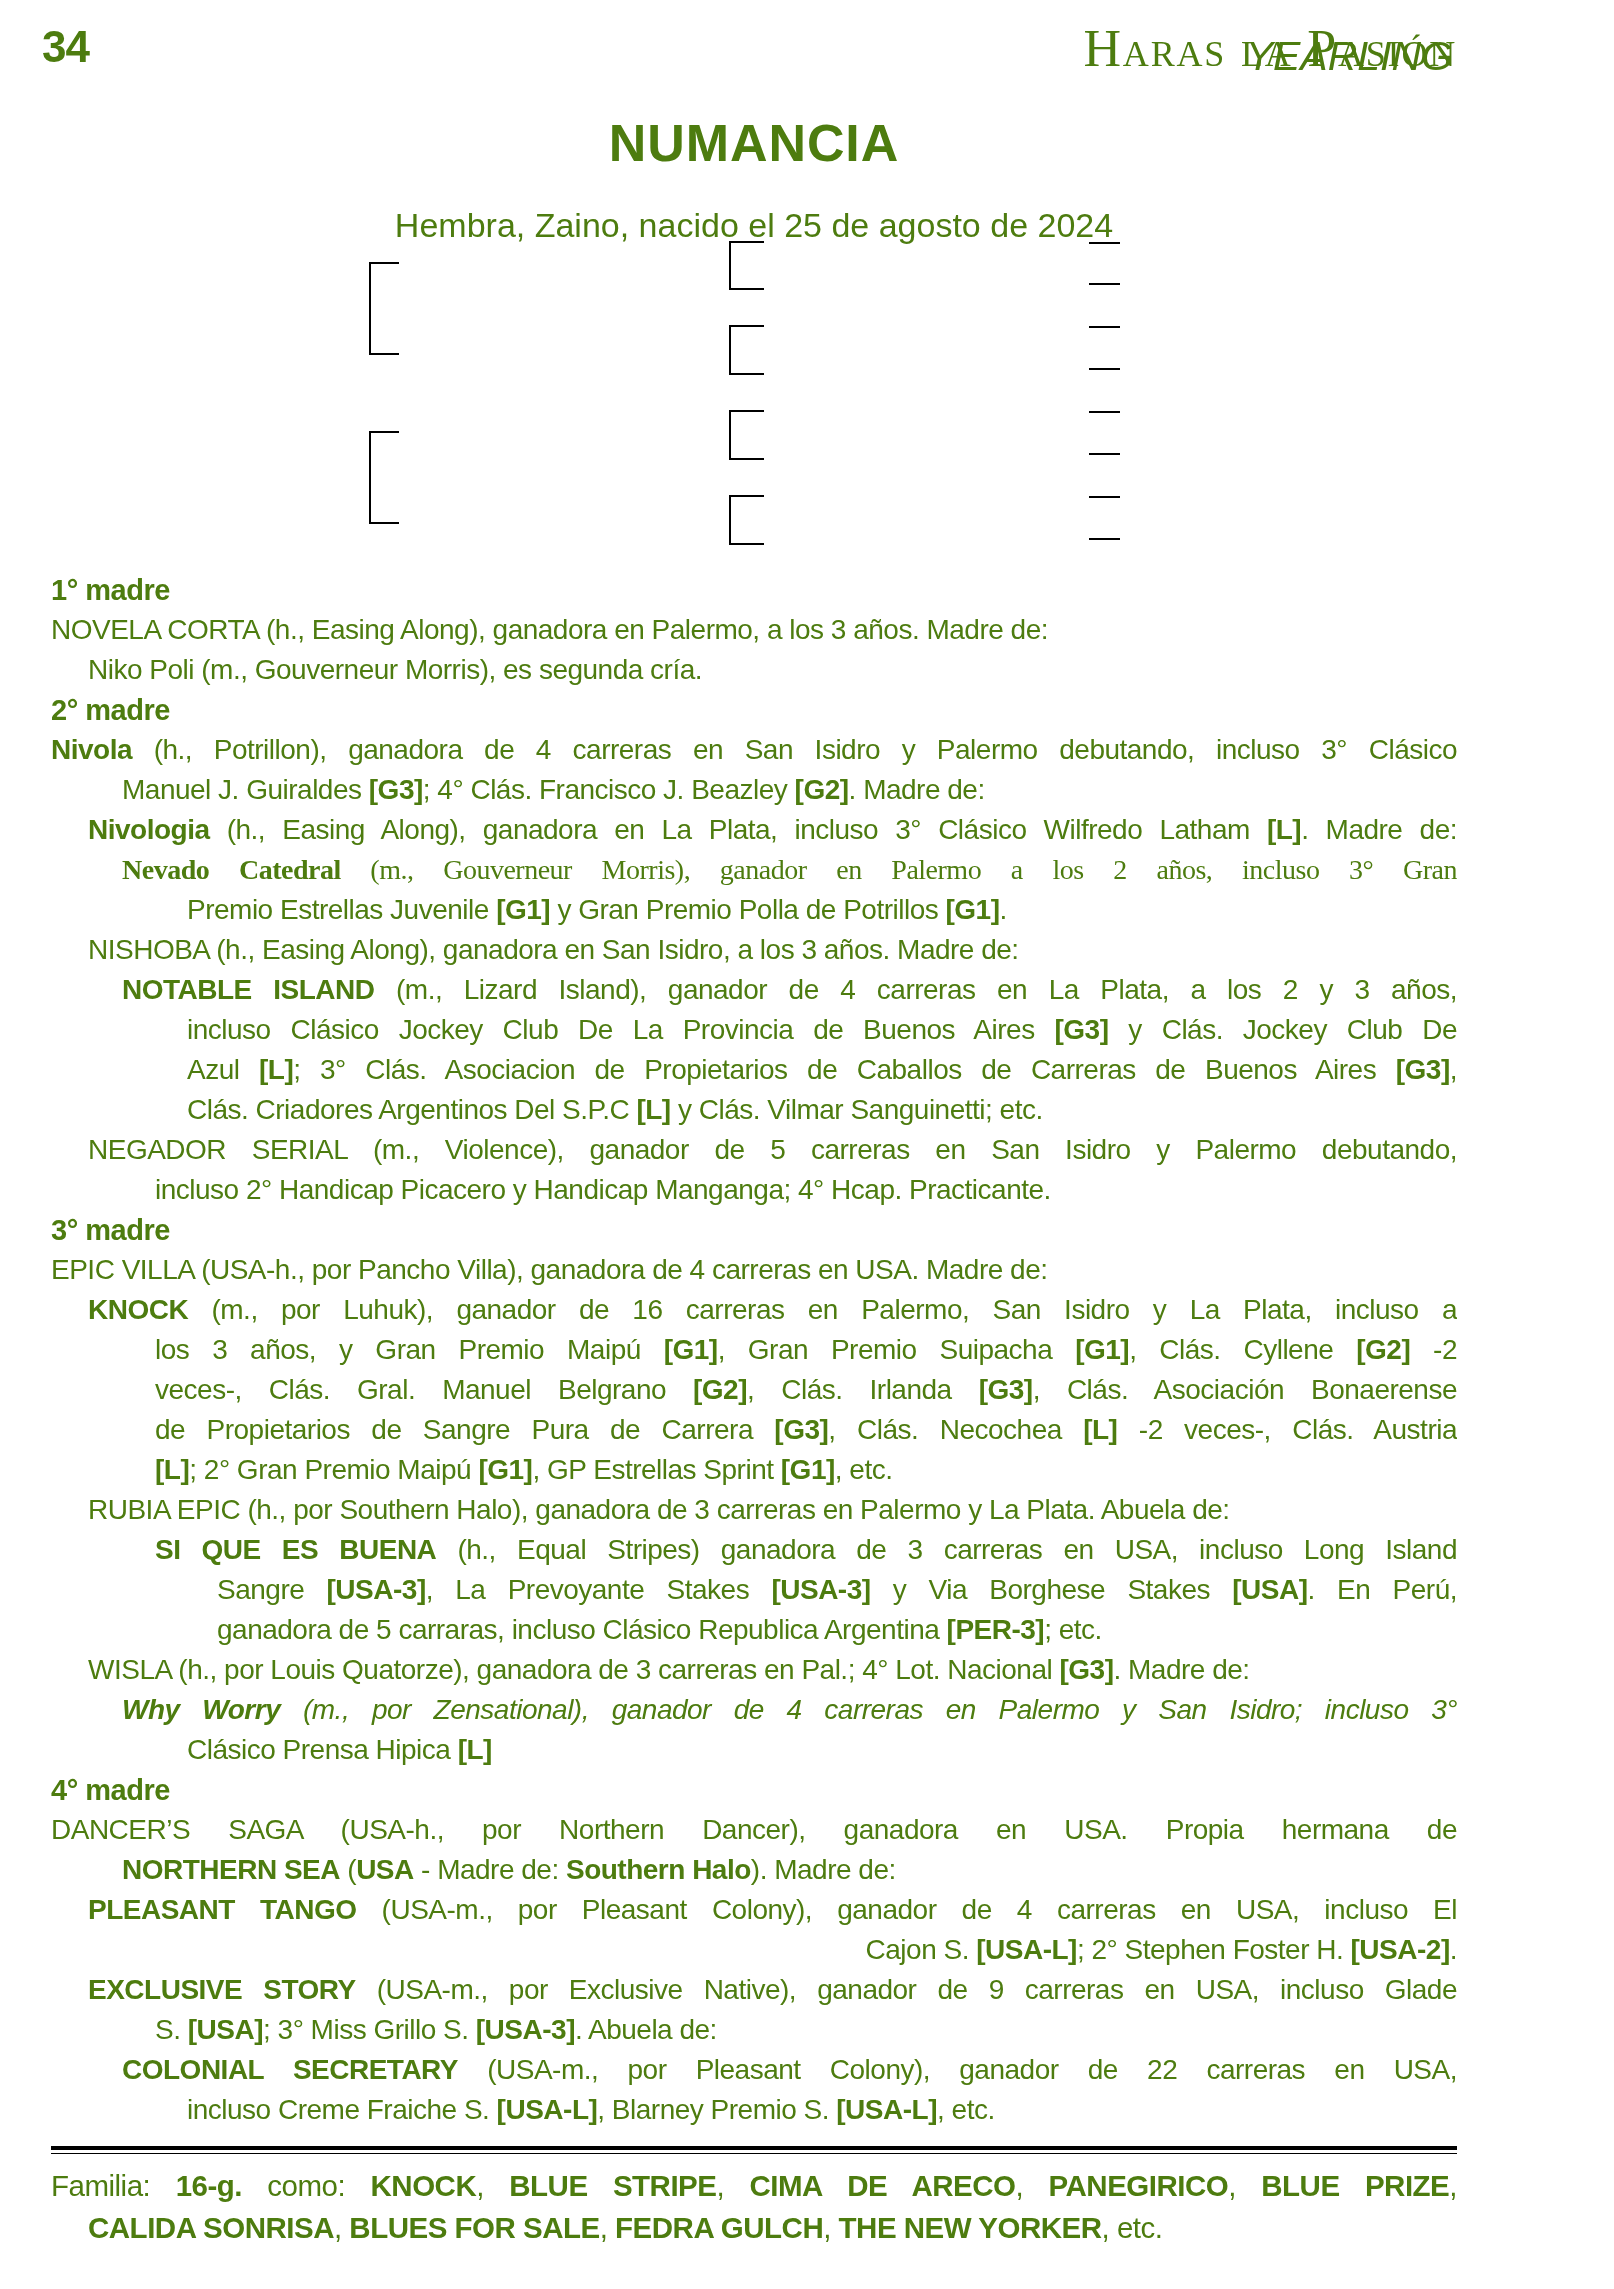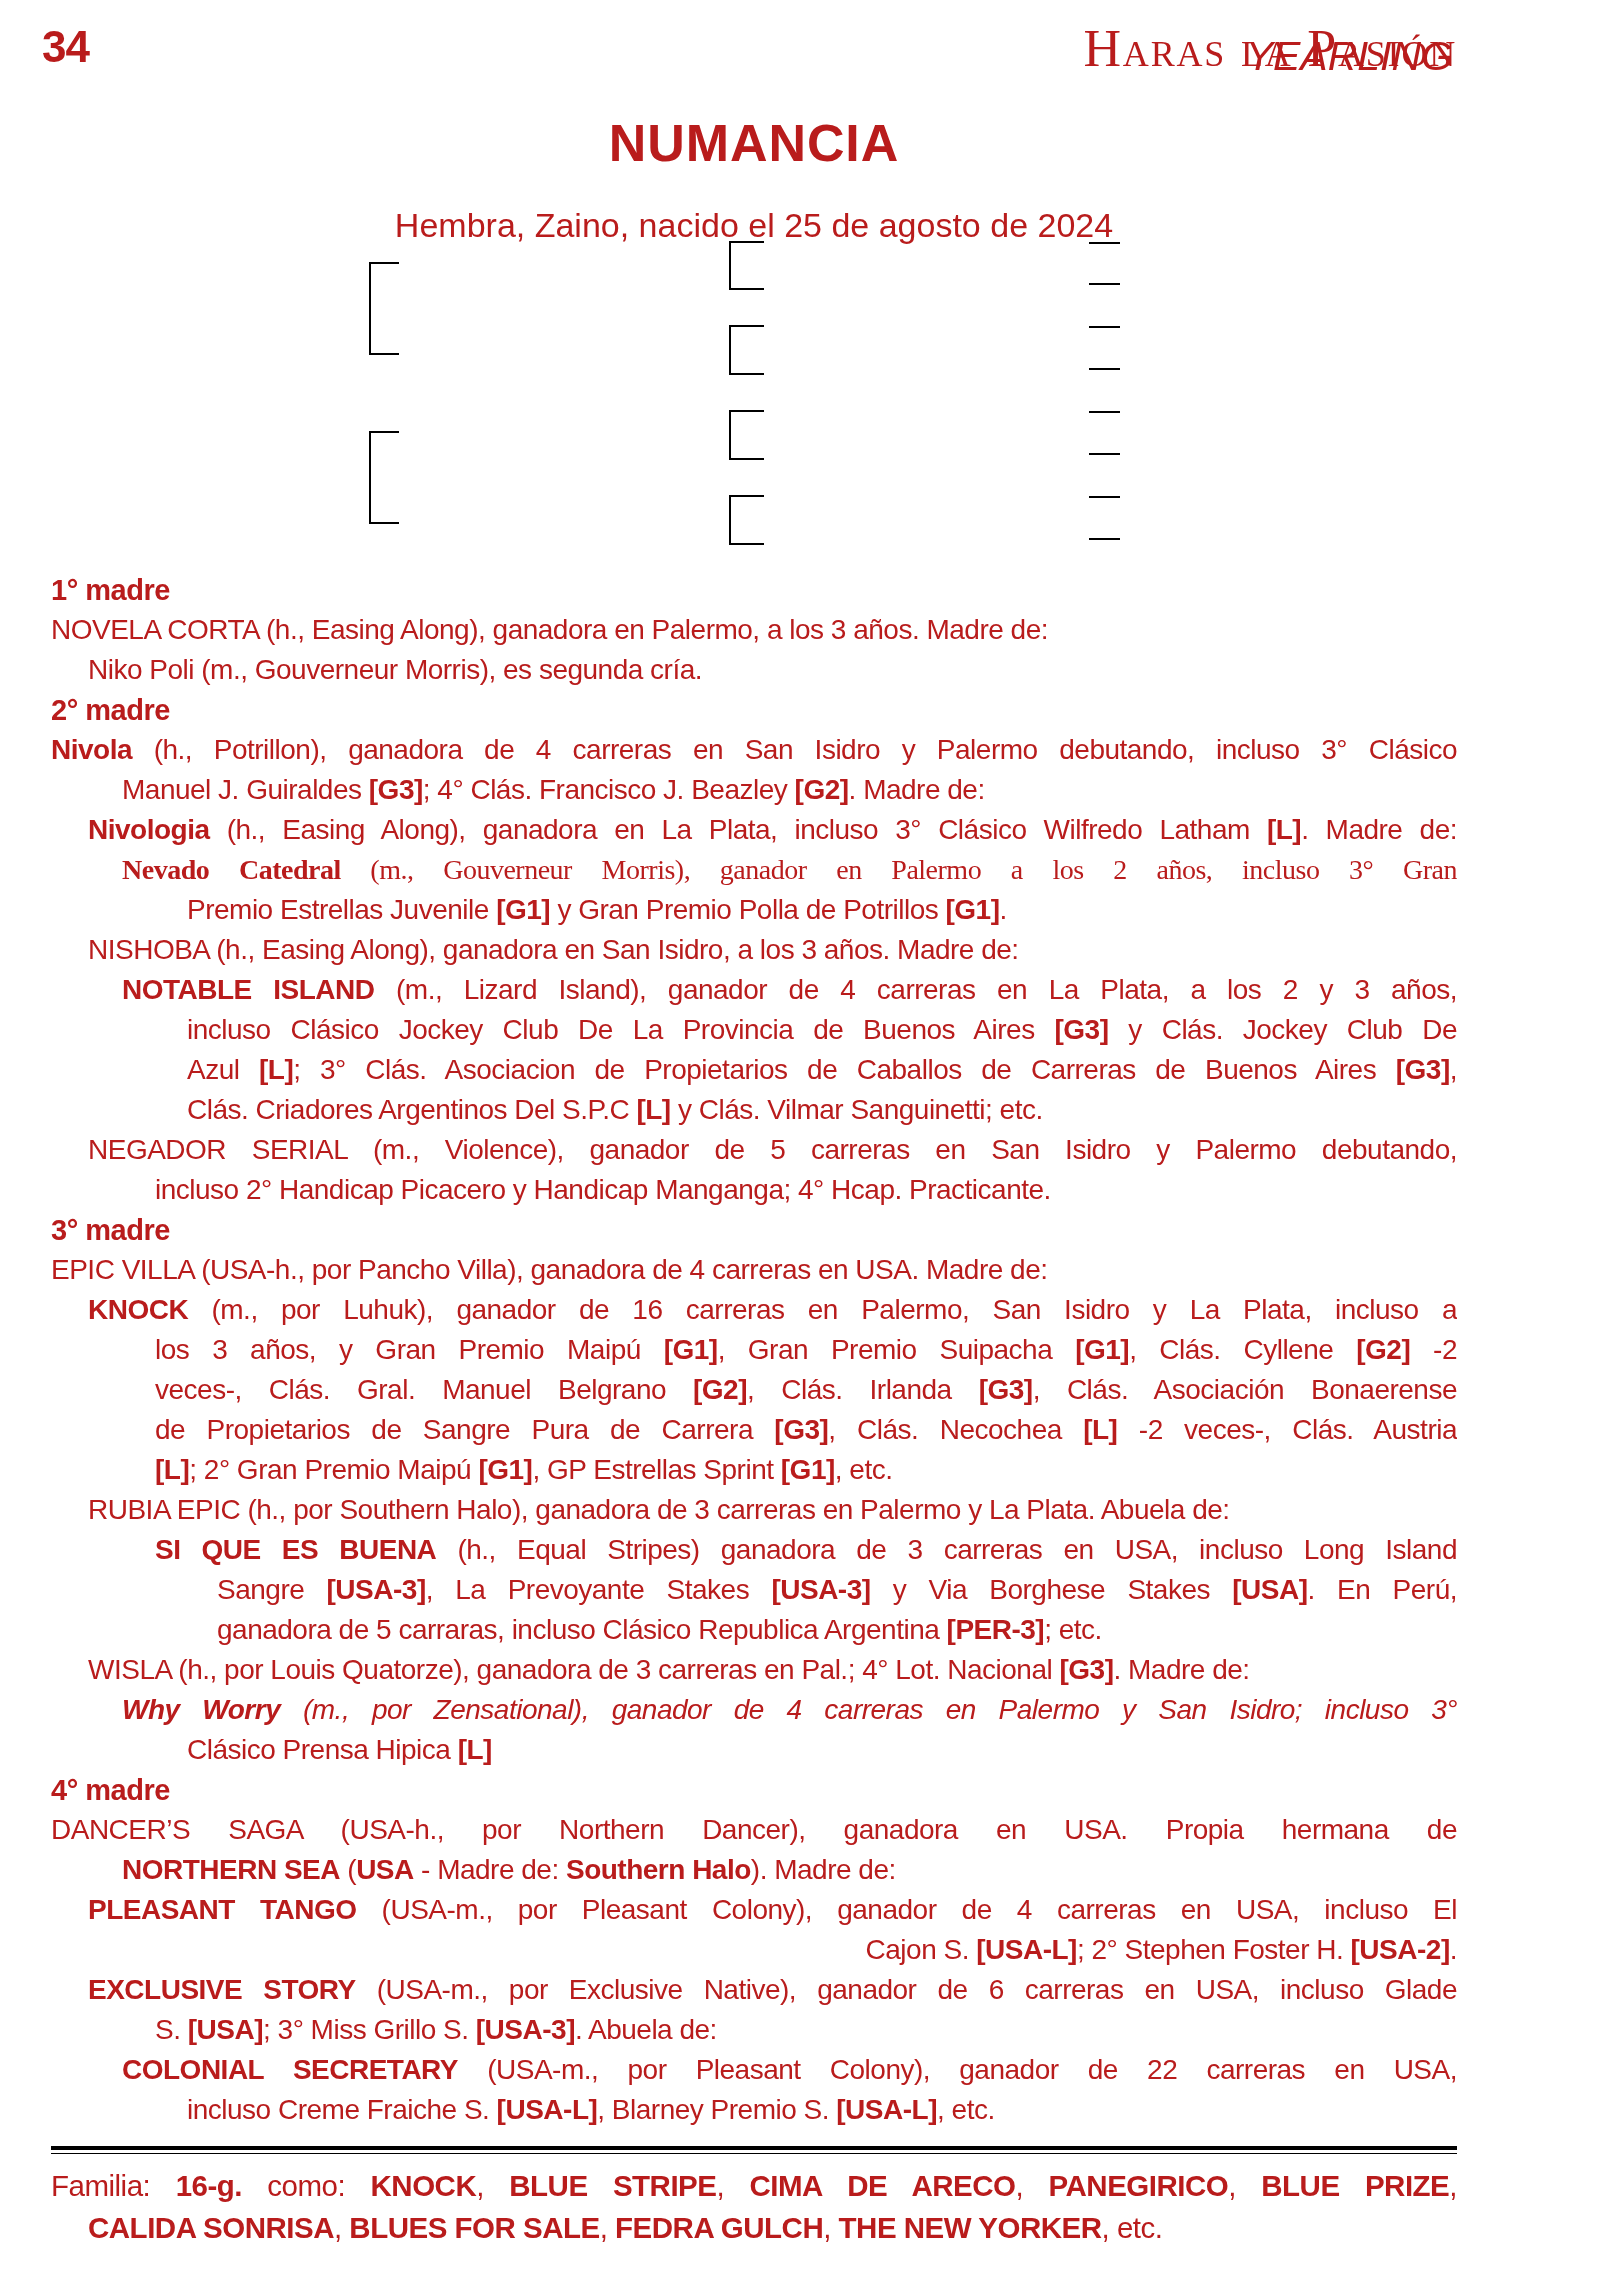--- a/index.html
+++ b/index.html
@@ -1,17 +1,17 @@
 <!DOCTYPE html>
 <html style="font-size:14.8px"><head>
 <meta charset="utf-8">
 <title>Haras la Pasión — 34</title>
 <style>
   html,body{margin:0;padding:0;background:#fff;}
-  #page{position:relative;width:1614px;height:2280px;background:#ffffff;color:#b91c1c;
+  #page{position:relative;width:1614px;height:2280px;background:#ffffff;color:#4d7c0f;
         font-family:"Liberation Sans",sans-serif;overflow:hidden;}
   
   .hdr-num{position:absolute;left:42px;top:22px;font-size:44px;font-weight:bold;letter-spacing:-0.9px;}
   .hdr-title{position:absolute;left:51px;width:1406px;top:18.5px;text-align:right;
              font-family:"Liberation Serif",serif;font-variant:small-caps;font-size:52px;letter-spacing:1.8px;}
   .hdr-cat{position:absolute;right:161px;top:33px;font-size:41px;font-style:italic;}
   
   .horse-name{position:absolute;left:51px;width:1406px;top:113px;text-align:center;
               font-size:52px;font-weight:bold;letter-spacing:0.9px;}
   .horse-desc{position:absolute;left:51px;width:1406px;top:166px;text-align:center;font-size:34px;margin-top:40px;}
@@ -114,21 +114,21 @@
       <div class="tline just" style="padding-left: 166px;"><span class="r">Sangre </span><span class="b">[USA-3]</span><span class="r">, La Prevoyante Stakes </span><span class="b">[USA-3]</span><span class="r"> y Via Borghese Stakes </span><span class="b">[USA]</span><span class="r">. En Perú,</span></div>
       <div class="tline" style="padding-left: 166px;"><span class="r">ganadora de 5 carraras, incluso Clásico Republica Argentina </span><span class="b">[PER-3]</span><span class="r">; etc.</span></div>
       <div class="tline" style="padding-left: 37px;"><span class="r">WISLA (h., por Louis Quatorze), ganadora de 3 carreras en Pal.; 4° Lot. Nacional </span><span class="b">[G3]</span><span class="r">. Madre de:</span></div>
       <div class="tline just" style="padding-left: 71px; font-style: italic;"><span class="b">Why Worry</span><span class="r"> (m., por Zensational), ganador de 4 carreras en Palermo y San Isidro; incluso 3°</span></div>
       <div class="tline" style="padding-left: 136px;"><span class="r">Clásico Prensa Hipica </span><span class="b">[L]</span></div>
       <div class="tline hd">4° madre</div>
       <div class="tline just" style="padding-left: 0px;"><span class="r">DANCER’S SAGA (USA-h., por Northern Dancer), ganadora en USA. Propia hermana de</span></div>
       <div class="tline" style="padding-left: 71px;"><span class="b">NORTHERN SEA</span><span class="r"> (</span><span class="b">USA</span><span class="r"> - Madre de: </span><span class="b">Southern Halo</span><span class="r">). Madre de:</span></div>
       <div class="tline just" style="padding-left: 37px;"><span class="b">PLEASANT TANGO</span><span class="r"> (USA-m., por Pleasant Colony), ganador de 4 carreras en USA, incluso El</span></div>
       <div class="tline" style="padding-left: 104px; text-align: right;"><span class="r">Cajon S. </span><span class="b">[USA-L]</span><span class="r">; 2° Stephen Foster H. </span><span class="b">[USA-2]</span><span class="r">.</span></div>
-      <div class="tline just" style="padding-left: 37px;"><span class="b">EXCLUSIVE STORY</span><span class="r"> (USA-m., por Exclusive Native), ganador de 6 carreras en USA, incluso Glade</span></div>
+      <div class="tline just" style="padding-left: 37px;"><span class="b">EXCLUSIVE STORY</span><span class="r"> (USA-m., por Exclusive Native), ganador de 9 carreras en USA, incluso Glade</span></div>
       <div class="tline" style="padding-left: 104px;"><span class="r">S. </span><span class="b">[USA]</span><span class="r">; 3° Miss Grillo S. </span><span class="b">[USA-3]</span><span class="r">. Abuela de:</span></div>
       <div class="tline just" style="padding-left: 71px;"><span class="b">COLONIAL SECRETARY</span><span class="r"> (USA-m., por Pleasant Colony), ganador de 22 carreras en USA,</span></div>
       <div class="tline" style="padding-left: 136px;"><span class="r">incluso Creme Fraiche S. </span><span class="b">[USA-L]</span><span class="r">, Blarney Premio S. </span><span class="b">[USA-L]</span><span class="r">, etc.</span></div>
       <div class="rule"></div>
       <div class="" id="family">
         <div class="tline just" style="padding-left: 0px;"><span class="r">Familia: </span><span class="b">16-g.</span><span class="r"> como: </span><span class="b">KNOCK</span><span class="r">, </span><span class="b">BLUE STRIPE</span><span class="r">, </span><span class="b">CIMA DE ARECO</span><span class="r">, </span><span class="b">PANEGIRICO</span><span class="r">, </span><span class="b">BLUE PRIZE</span><span class="r">,</span></div>
         <div class="tline" style="padding-left: 37px;"><span class="b">CALIDA SONRISA</span><span class="r">, </span><span class="b">BLUES FOR SALE</span><span class="r">, </span><span class="b">FEDRA GULCH</span><span class="r">, </span><span class="b">THE NEW YORKER</span><span class="r">, etc.</span></div>
       </div>
     </div>
 </div>

